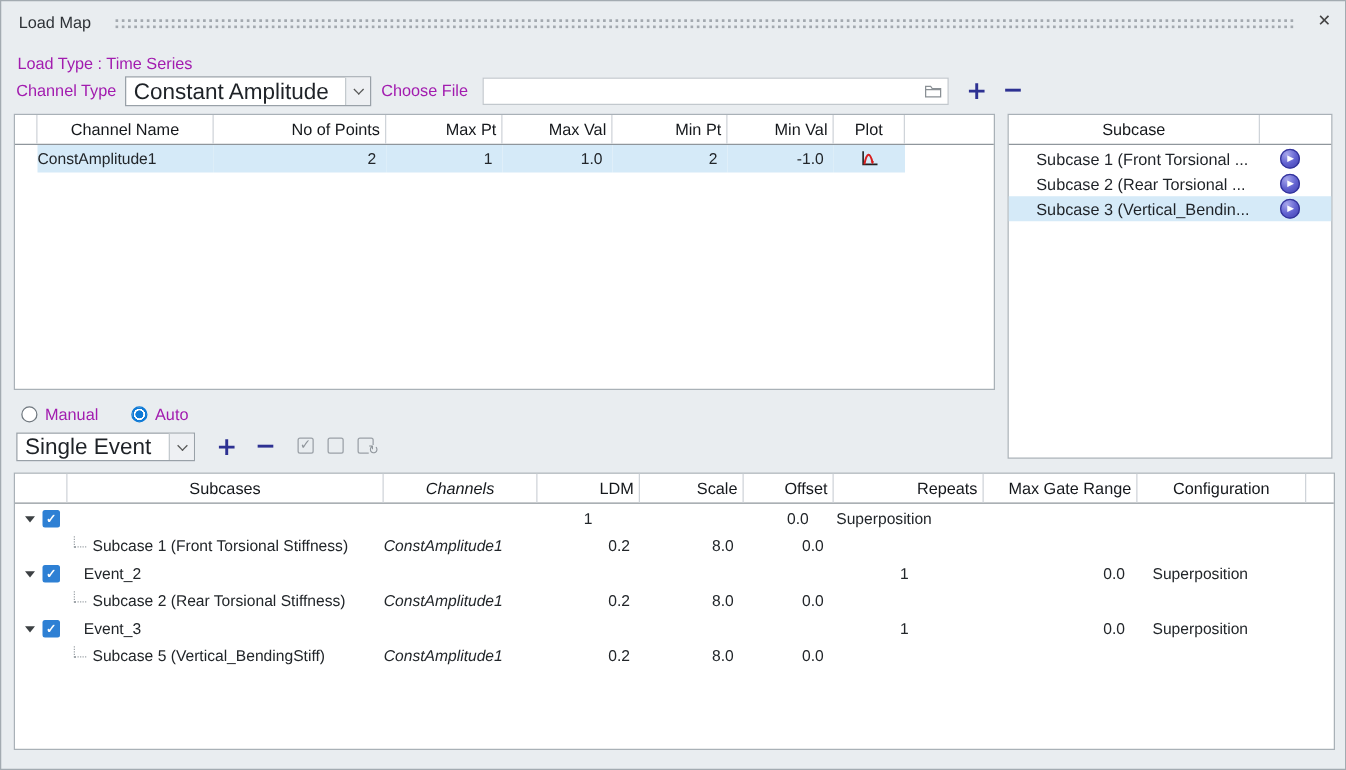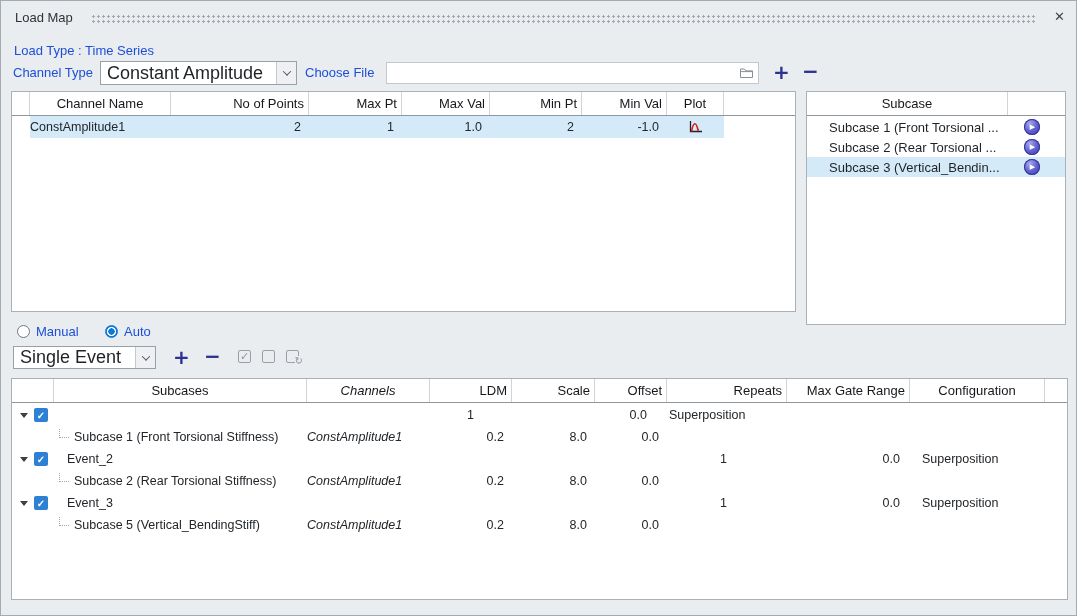--- a/index.html
+++ b/index.html
@@ -21,21 +21,21 @@
   
   .title { left: 14px; top: 9px; font-size: 13px; color: #2f3338; }
   .grip {
     left: 90px; right: 40px; top: 13px; height: 9px;
     background-image: radial-gradient(circle, #a3a9af 1px, transparent 1.35px);
     background-size: 5px 5px;
   }
   .close { right: 11px; top: 8px; font-size: 13px; color: #444; cursor: default; }
 
   
-  .lbl { font-size: 13px; color: #1d4ed8; white-space: nowrap; }
+  .lbl { font-size: 13px; color: #a21caf; white-space: nowrap; }
   .combo {
     display: flex; align-items: stretch;
     background: #fff; border: 1px solid #99a1a8;
   }
   .combo .val { flex: 1; font-size: 18px; padding-left: 6px; display: flex; align-items: center; white-space: nowrap; overflow: hidden; }
   .combo .dd {
     width: 20px; border-left: 1px solid #c4cace; background: #eef0f3;
     display: flex; align-items: center; justify-content: center;
   }
   .chev {
@@ -182,21 +182,21 @@
         <svg width="17" height="14" viewBox="0 0 17 14">
           <path d="M3.5,1 V11.5 H15" fill="none" stroke="#222" stroke-width="1.3"></path>
           <path d="M4.5,11.5 C6.5,1.5 9,1.5 11,10" fill="none" stroke="#d81e1e" stroke-width="1.6"></path>
           <path d="M9.6,9.2 l1.6,2.4 l1,-2.7 z" fill="#d81e1e"></path>
         </svg>
       </span>
       <span class="cell tc8"></span>
     </div>
   </div>
 
-  <div class="abs panel" style="left:805px; top:90px; width:260px; height:234px;">
+  <div class="abs panel" style="left:805px; top:90px; width:260px; height:276px;">
     <div class="thead">
       <span class="cell sc-name-h hsep ha-c">Subcase</span>
       <span class="cell" style="flex:1"></span>
     </div>
     <div style="height:1px"></div>
     <div class="sc-row">
       <span class="nm">Subcase 1 (Front Torsional ...</span>
       <span class="bt">
         <span class="playbtn">
             <span>▶</span>

